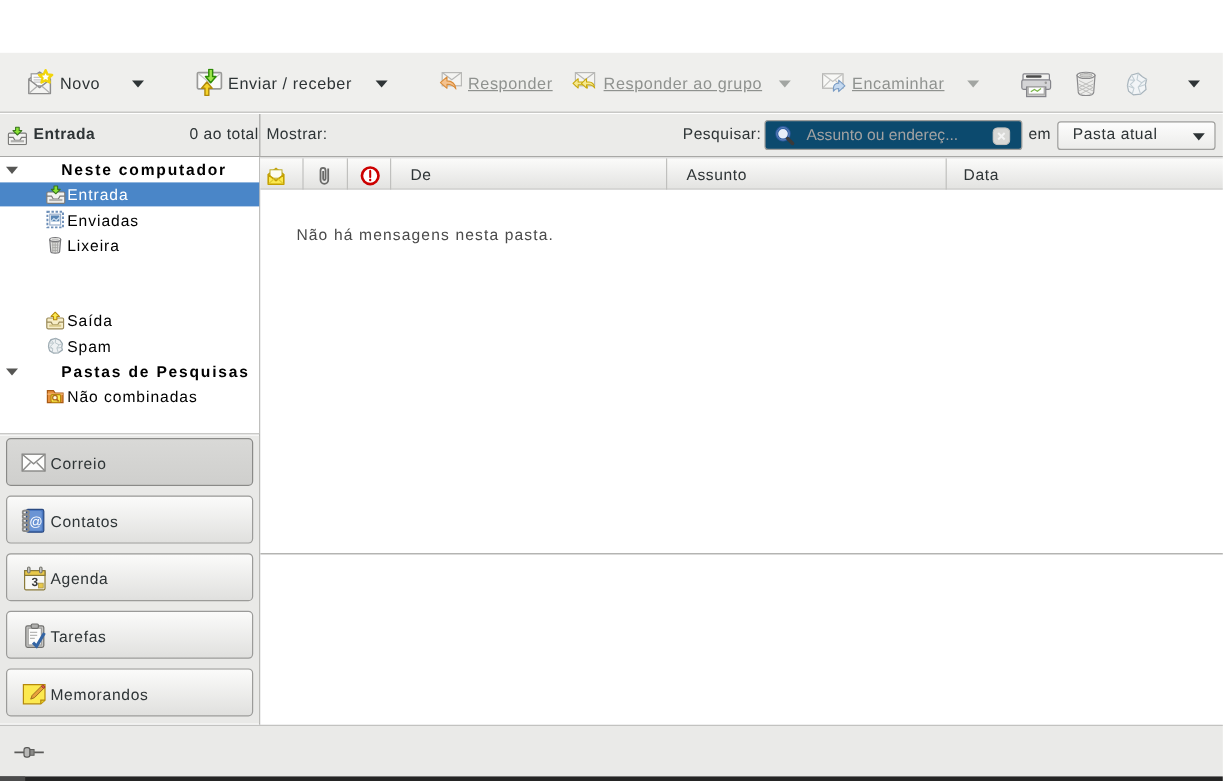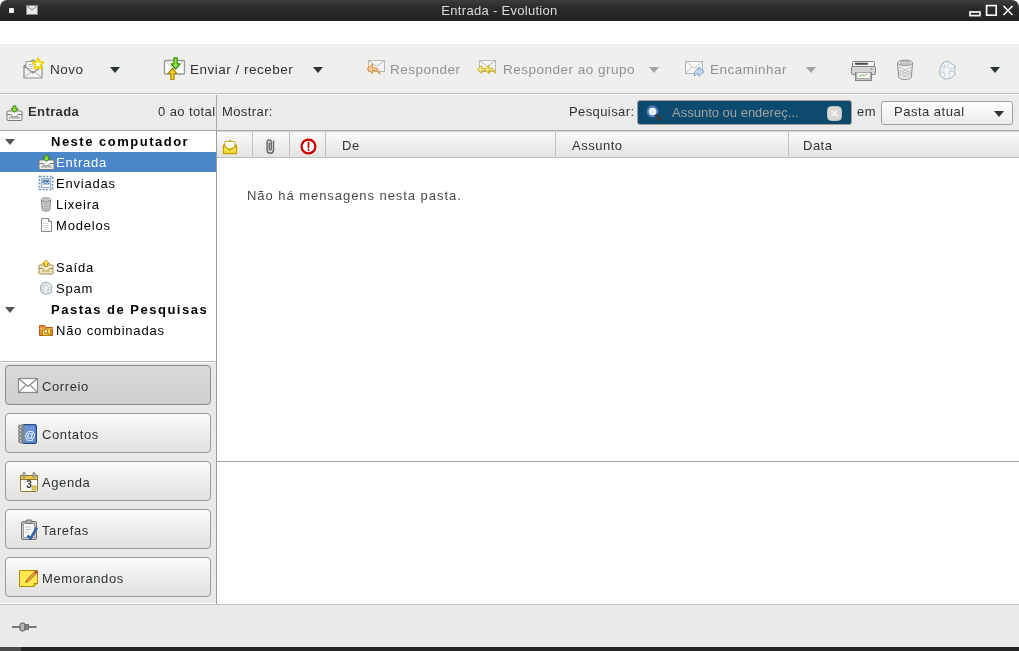--- a/index.html
+++ b/index.html
@@ -17,21 +17,21 @@
 
 
 #menubar { left:0; top:21px; width:1019px; height:22px; background:#e8e8e7;
   border-bottom:1px solid #d2d2d0; }
 .menuitem { position:absolute; top:4px; font-size:13px; color:#2d2d2d; letter-spacing:0.4px; }
 
 
 #toolbar { left:0; top:44px; width:1019px; height:50px; background:#efefed;
   border-bottom:1px solid #bebebc; }
 .tbtext { position:absolute; top:18px; font-size:13.5px; color:#2e3436; letter-spacing:0.5px; }
-.tbgray { color:#8f928f; }
+.tbgray { color:#8f928f;text-decoration:underline; }
 .tbsep { position:absolute; top:52px; width:1px; height:32px; background:#d4d4d2; }
 
 
 #filterbar { left:0; top:95px; width:1019px; height:36px; background:#ebebe9;
   border-bottom:1px solid #a8a8a6; }
 .fb-label { position:absolute; top:9px; font-size:13px; color:#2e3436; letter-spacing:0.4px; }
 .combo { position:absolute; top:6px; height:24px;
   background:linear-gradient(#fdfdfd,#ececea); border:1px solid #a0a09e;
   border-radius:3px; font-size:13px; color:#2e3436; letter-spacing:0.5px; }
 .combo .ctext { position:absolute; top:2px; }
@@ -83,37 +83,20 @@
     <g id="inbox-ic">
       <rect x="1" y="6" width="15" height="9.5" rx="1" fill="#f2f2f0" stroke="#7a7a78"></rect>
       <path d="M1 9.5 h4 l1.5 2.5 h4 l1.5 -2.5 h4" fill="none" stroke="#7a7a78"></path>
       <rect x="3" y="11.8" width="11" height="1.8" fill="#b0b0ae"></rect>
       <path d="M7 1 h3 v2.8 h2.2 L8.5 7.5 4.8 3.8 H7 Z" fill="#8ae234" stroke="#38761d" stroke-width="0.9" stroke-linejoin="round"></path>
     </g>
   </defs>
 </svg>
 <div id="win">
 
-  <div id="titlebar" class="abs">
-    <div id="title-text" class="abs">Entrada - Evolution</div>
-    <div class="abs" style="left:9px; top:8px; width:5px; height:5px; background:#f4f4f4; border-radius:1px"></div>
-    <svg class="abs" style="left:26px; top:5px" width="12" height="10" viewBox="0 0 12 10">
-      <rect x="0.5" y="0.5" width="11" height="9" fill="#e8e8e8" stroke="#8a8a8a"></rect>
-      <path d="M0.5 0.5 L6 5 L11.5 0.5" fill="none" stroke="#8a8a8a"></path>
-    </svg>
-    <svg class="abs" style="left:968px; top:4px" width="14" height="13" viewBox="0 0 14 13">
-      <rect x="2" y="8" width="10" height="3.6" fill="none" stroke="#fbfbfb" stroke-width="1.7"></rect>
-    </svg>
-    <svg class="abs" style="left:985px; top:4px" width="13" height="13" viewBox="0 0 13 13">
-      <rect x="1.6" y="1.6" width="9.6" height="9.6" fill="none" stroke="#fbfbfb" stroke-width="1.7"></rect>
-    </svg>
-    <svg class="abs" style="left:1002px; top:4px" width="12" height="13" viewBox="0 0 12 13">
-      <path d="M1.5 2 L10.5 11 M10.5 2 L1.5 11" stroke="#fbfbfb" stroke-width="1.6"></path>
-    </svg>
-  </div>
 
 
   <div id="toolbar" class="abs">
     <svg class="abs" style="left:21px; top:13px" width="24" height="24" viewBox="0 0 24 24">
       <path d="M3 9 L12 3 L21 9" fill="#fcfcfc" stroke="#8c8c8c" stroke-width="1.2"></path>
       <rect x="5" y="4.5" width="13" height="10" fill="#fcfcfc" stroke="#9a9a9a"></rect>
       <path d="M7 7.5 h9 M7 9.5 h9 M7 11.5 h9" stroke="#c8c8c8"></path>
       <path d="M3 9 V21 H21 V9 L12 16 Z" fill="#f4f4f2" stroke="#8c8c8c" stroke-width="1.2" stroke-linejoin="round"></path>
       <path d="M3.5 20.5 L10.5 14.5 M20.5 20.5 L13.5 14.5" stroke="#b0b0b0"></path>
       <path d="M17 1.5 L18.6 5 L22.5 5.4 L19.6 8 L20.4 11.8 L17 9.9 L13.6 11.8 L14.4 8 L11.5 5.4 L15.4 5 Z" fill="#fff" stroke="#f2d50a" stroke-width="2" stroke-linejoin="round"></path>
@@ -227,28 +210,20 @@
         </div>
       <div class="trow" style="top:63px">
         <svg class="abs" style="left:38px; top:2px" width="16" height="16" viewBox="0 0 16 16">
           <path d="M3.5 4 L4.3 13.6 C4.35 14.6 5.8 15 8 15 C10.2 15 11.65 14.6 11.7 13.6 L12.5 4 Z" fill="#e0e0de" stroke="#77777a"></path>
           <ellipse cx="8" cy="3.6" rx="4.6" ry="1.7" fill="#f2f2f0" stroke="#77777a"></ellipse>
           <ellipse cx="8" cy="3.6" rx="2.9" ry="0.9" fill="#c6c6c4"></ellipse>
           <path d="M5 6 h6 M5.2 8.2 h5.6 M5.4 10.4 h5.2 M5.6 12.6 h4.8" stroke="#a8a8a6" stroke-width="0.8"></path>
           <path d="M6 5.5 v8.6 M8 5.8 v8.9 M10 5.5 v8.6" stroke="#a8a8a6" stroke-width="0.8"></path>
         </svg>
         <span class="lbl" style="left:56px">Lixeira</span>
-        </div>
-      <div class="trow" style="top:84px">
-        <svg class="abs" style="left:38px; top:2px" width="16" height="16" viewBox="0 0 16 16">
-          <path d="M3.5 1.5 h7 l3 3 v10 h-10 Z" fill="#fbfbfa" stroke="#8a8a88"></path>
-          <path d="M10.5 1.5 v3 h3" fill="#e8e8e6" stroke="#8a8a88"></path>
-          <path d="M5.5 6.5 h5 M5.5 8.5 h5 M5.5 10.5 h5 M5.5 12.5 h3.4" stroke="#b8b8b6" stroke-width="0.9" stroke-dasharray="1 0.8"></path>
-        </svg>
-        <span class="lbl" style="left:56px">Modelos</span>
         </div>
       <div class="trow" style="top:126px">
         <svg class="abs" style="left:38px; top:2px" width="16" height="16" viewBox="0 0 16 16">
           <rect x="1" y="6" width="14" height="9" rx="1" fill="#f6edc8" stroke="#9a8a58"></rect>
           <path d="M1 9.5 h3.6 l1.4 2.3 h4 l1.4 -2.3 h3.6" fill="none" stroke="#9a8a58"></path>
           <rect x="3" y="11.5" width="10" height="1.8" fill="#d8c88a"></rect>
           <path d="M6.6 7.5 h2.8 V4.7 h2.1 L8 1.2 4.5 4.7 h2.1 Z" fill="#fce94f" stroke="#b5890a" stroke-width="0.9" stroke-linejoin="round"></path>
         </svg>
         <span class="lbl" style="left:56px">Saída</span>
         </div>

